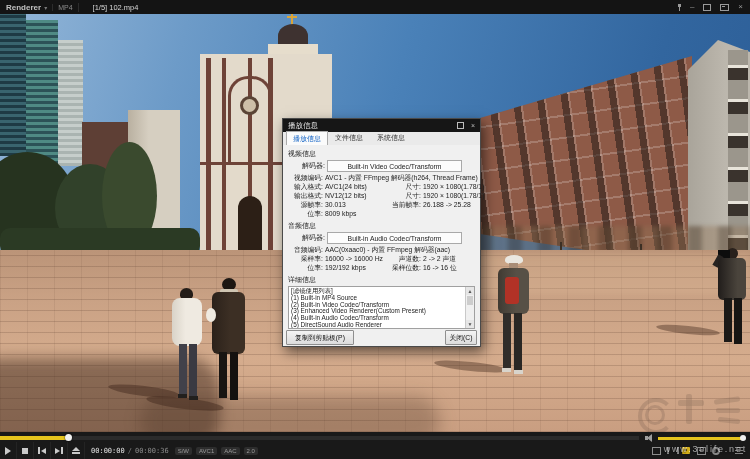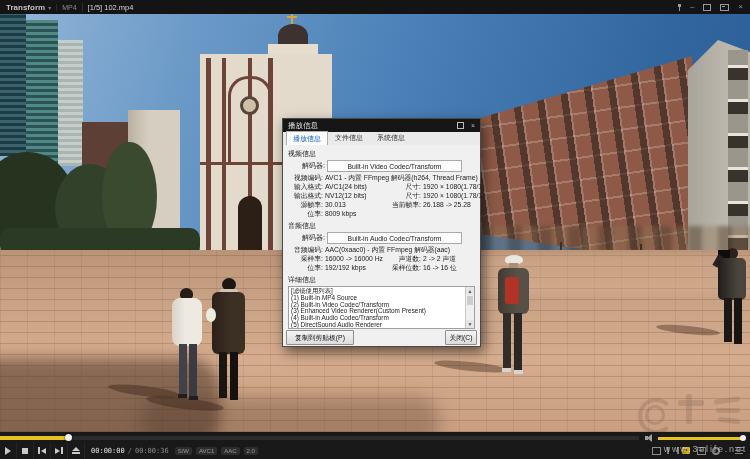--- a/index.html
+++ b/index.html
@@ -6,21 +6,21 @@
   .screen{position:relative;width:750px;height:459px;overflow:hidden;background:#111;
     font-family:"Liberation Sans",sans-serif;-webkit-font-smoothing:antialiased;}
   .abs{position:absolute;}
 
   
   .titlebar{position:absolute;left:0;top:0;width:750px;height:14px;background:#141414;
     display:flex;align-items:center;color:#b9b9b9;font-size:8px;z-index:30;}
   .tb-app{margin-left:6px;font-weight:bold;color:#c2c2c2;}
   .tb-caret{color:#7a7a7a;font-size:6px;margin:0 5px 0 3px;}
   .tb-fmt{color:#8b8b8b;font-size:7px;padding:0 5px;border-left:1px solid #2c2c2c;}
-  .tb-title{color:#d6d6d6;font-size:7.5px;padding-left:5px;border-left:1px solid #2c2c2c;}
+  .tb-title{color:#d6d6d6;font-size:7.5px;padding-left:14px;border-left:1px solid #2c2c2c;}
   .tb-right{margin-left:auto;display:flex;align-items:center;gap:9px;margin-right:7px;}
   .wbtn{color:#9a9a9a;font-size:8px;line-height:8px;cursor:default;}
   .wbox{width:6px;height:5px;border:1px solid #9a9a9a;}
   .wfull{width:7px;height:5px;border:1px solid #9a9a9a;position:relative;}
   .wfull:before{content:"";position:absolute;left:1px;top:1px;width:3px;height:1px;background:#9a9a9a;}
   .wpin{width:3px;height:7px;position:relative;}
   .wpin:before{content:"";position:absolute;left:0;top:0;width:3px;height:3px;background:#9a9a9a;}
   .wpin:after{content:"";position:absolute;left:1px;top:3px;width:1px;height:4px;background:#9a9a9a;}
 
   
@@ -111,21 +111,21 @@
   .dbtns{position:absolute;left:3px;right:3px;bottom:3px;height:13px;}
   .dbtn{position:absolute;height:13px;border:1px solid #8f8f8f;background:linear-gradient(#f4f4f4,#dcdcdc);
     font-size:6.8px;color:#111;display:flex;align-items:center;justify-content:center;border-radius:1px;}
 </style>
 </head>
 <body>
 
 <div class="screen">
 
   <div class="titlebar">
-    <span class="tb-app">Transform</span>
+    <span class="tb-app">Renderer</span>
     <span class="tb-caret">▾</span>
     <span class="tb-fmt">MP4</span>
     <span class="tb-title">[1/5] 102.mp4</span>
     <span class="tb-right">
       <span class="wpin"></span>
       <span class="wbtn">–</span>
       <span class="wbox"></span>
       <span class="wfull"></span>
       <span class="wbtn">×</span>
     </span>

